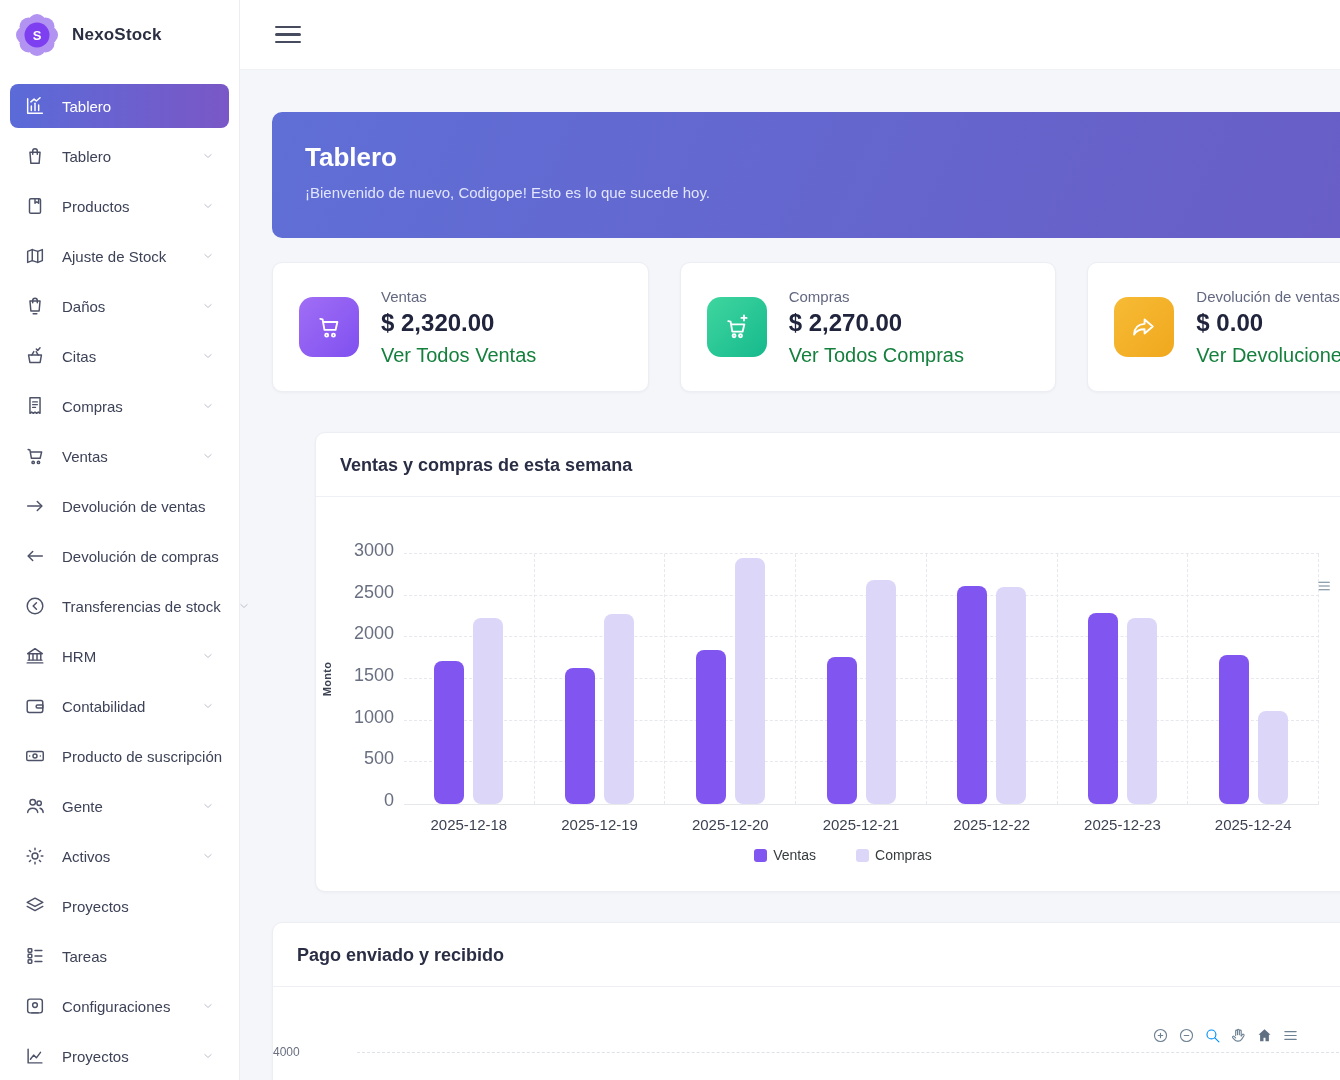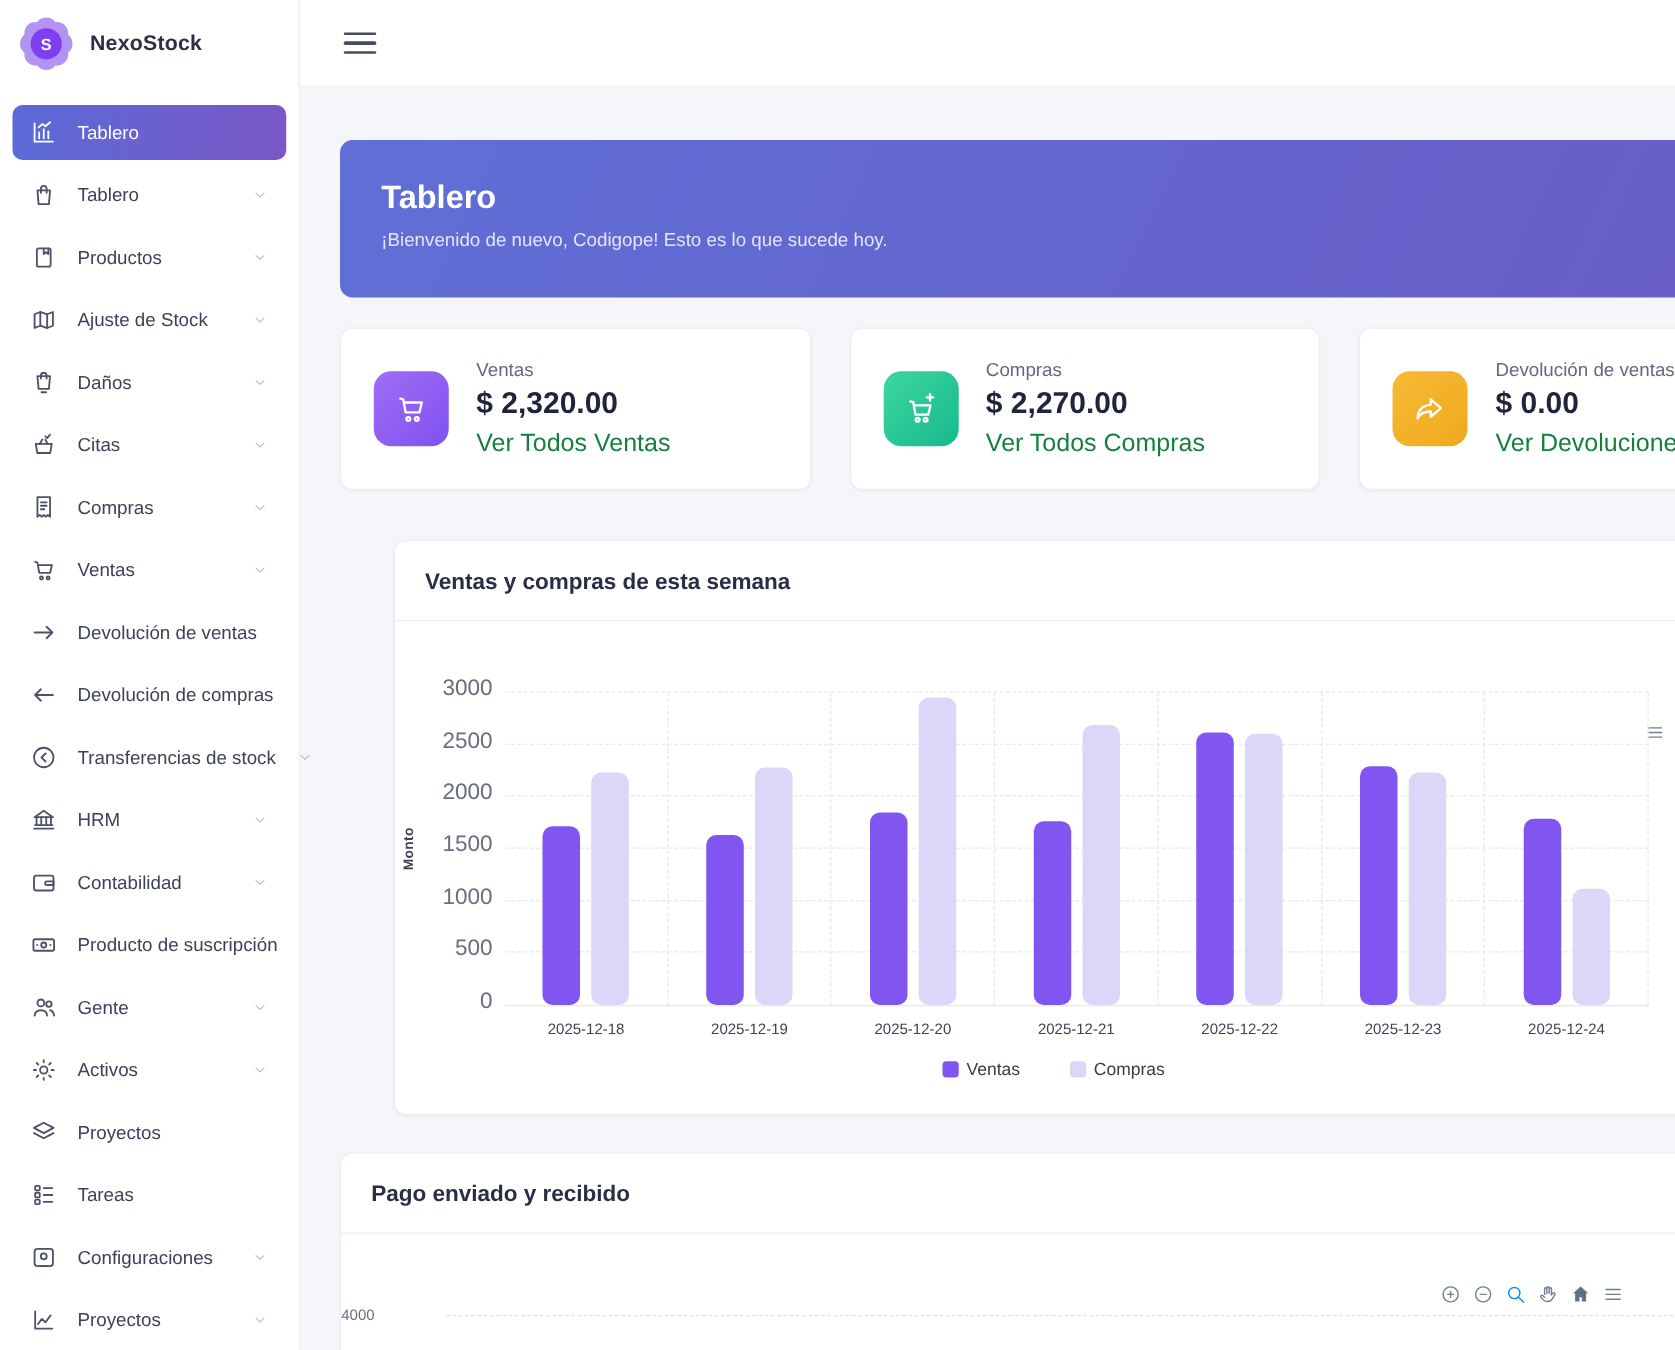--- a/index.html
+++ b/index.html
@@ -51,21 +51,21 @@
   .apex-menu .ic { width:16px; height:16px; }
 
   .chart-area { position:relative; margin:57px 0 0 88px; width:915px; height:251px;
                 border-bottom:1px solid #e6e8ec; }
   .gl { position:absolute; left:0; right:0; border-top:1px dashed #e6e8ee; }
   .groups { display:flex; height:100%; }
   .grp { flex:1; position:relative; display:flex; align-items:flex-end; justify-content:center;
          gap:9px; border-right:1px dashed #e6e8ee; }
   .bar { width:30px; border-radius:8px; }
   .xlab { position:absolute; top:calc(100% + 12px); left:0; width:100%; text-align:center;
-          font-size:12px; color:#3c4252; }
+          font-size:15px; color:#3c4252; }
   .ytick { position:absolute; left:-94px; width:84px; text-align:right; font-size:18px; color:#696f80; }
   .ylabel { position:absolute; left:-77px; top:50%; transform:translate(-50%,-50%) rotate(-90deg);
             font-size:11px; font-weight:bold; color:#3c4252; white-space:nowrap; letter-spacing:.3px; }
   .legend { display:flex; justify-content:center; align-items:center; gap:40px; margin-top:42px;
             font-size:14px; color:#373d3f; }
   .legend-item { display:flex; align-items:center; gap:6px; cursor:pointer; }
   .lg-sq { width:13px; height:13px; border-radius:3px; display:inline-block; }
 
   .bottom-card { width:1192px; margin-top:30px; height:280px; }
   .bottom-body { position:relative; height:160px; }

